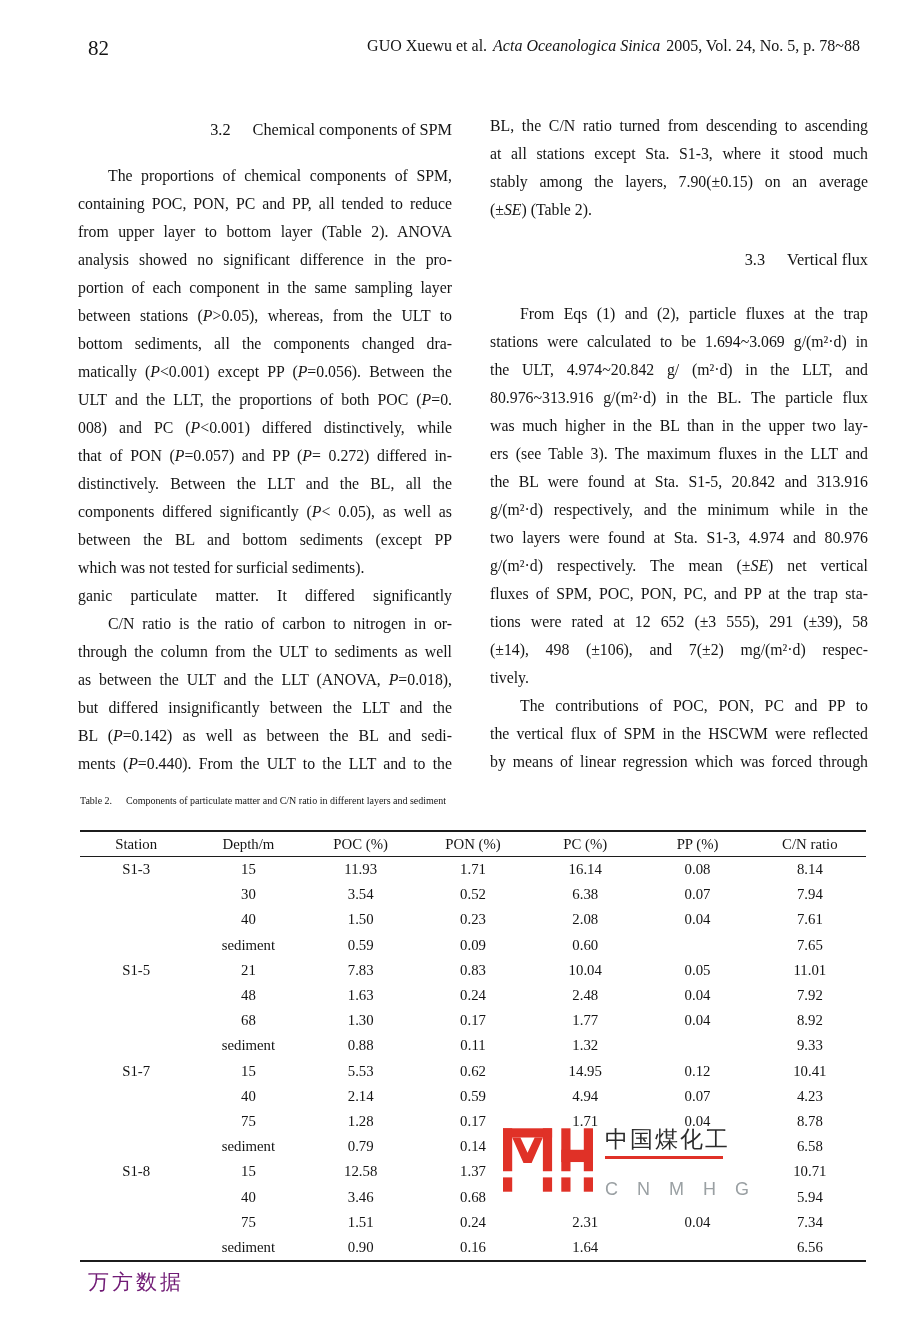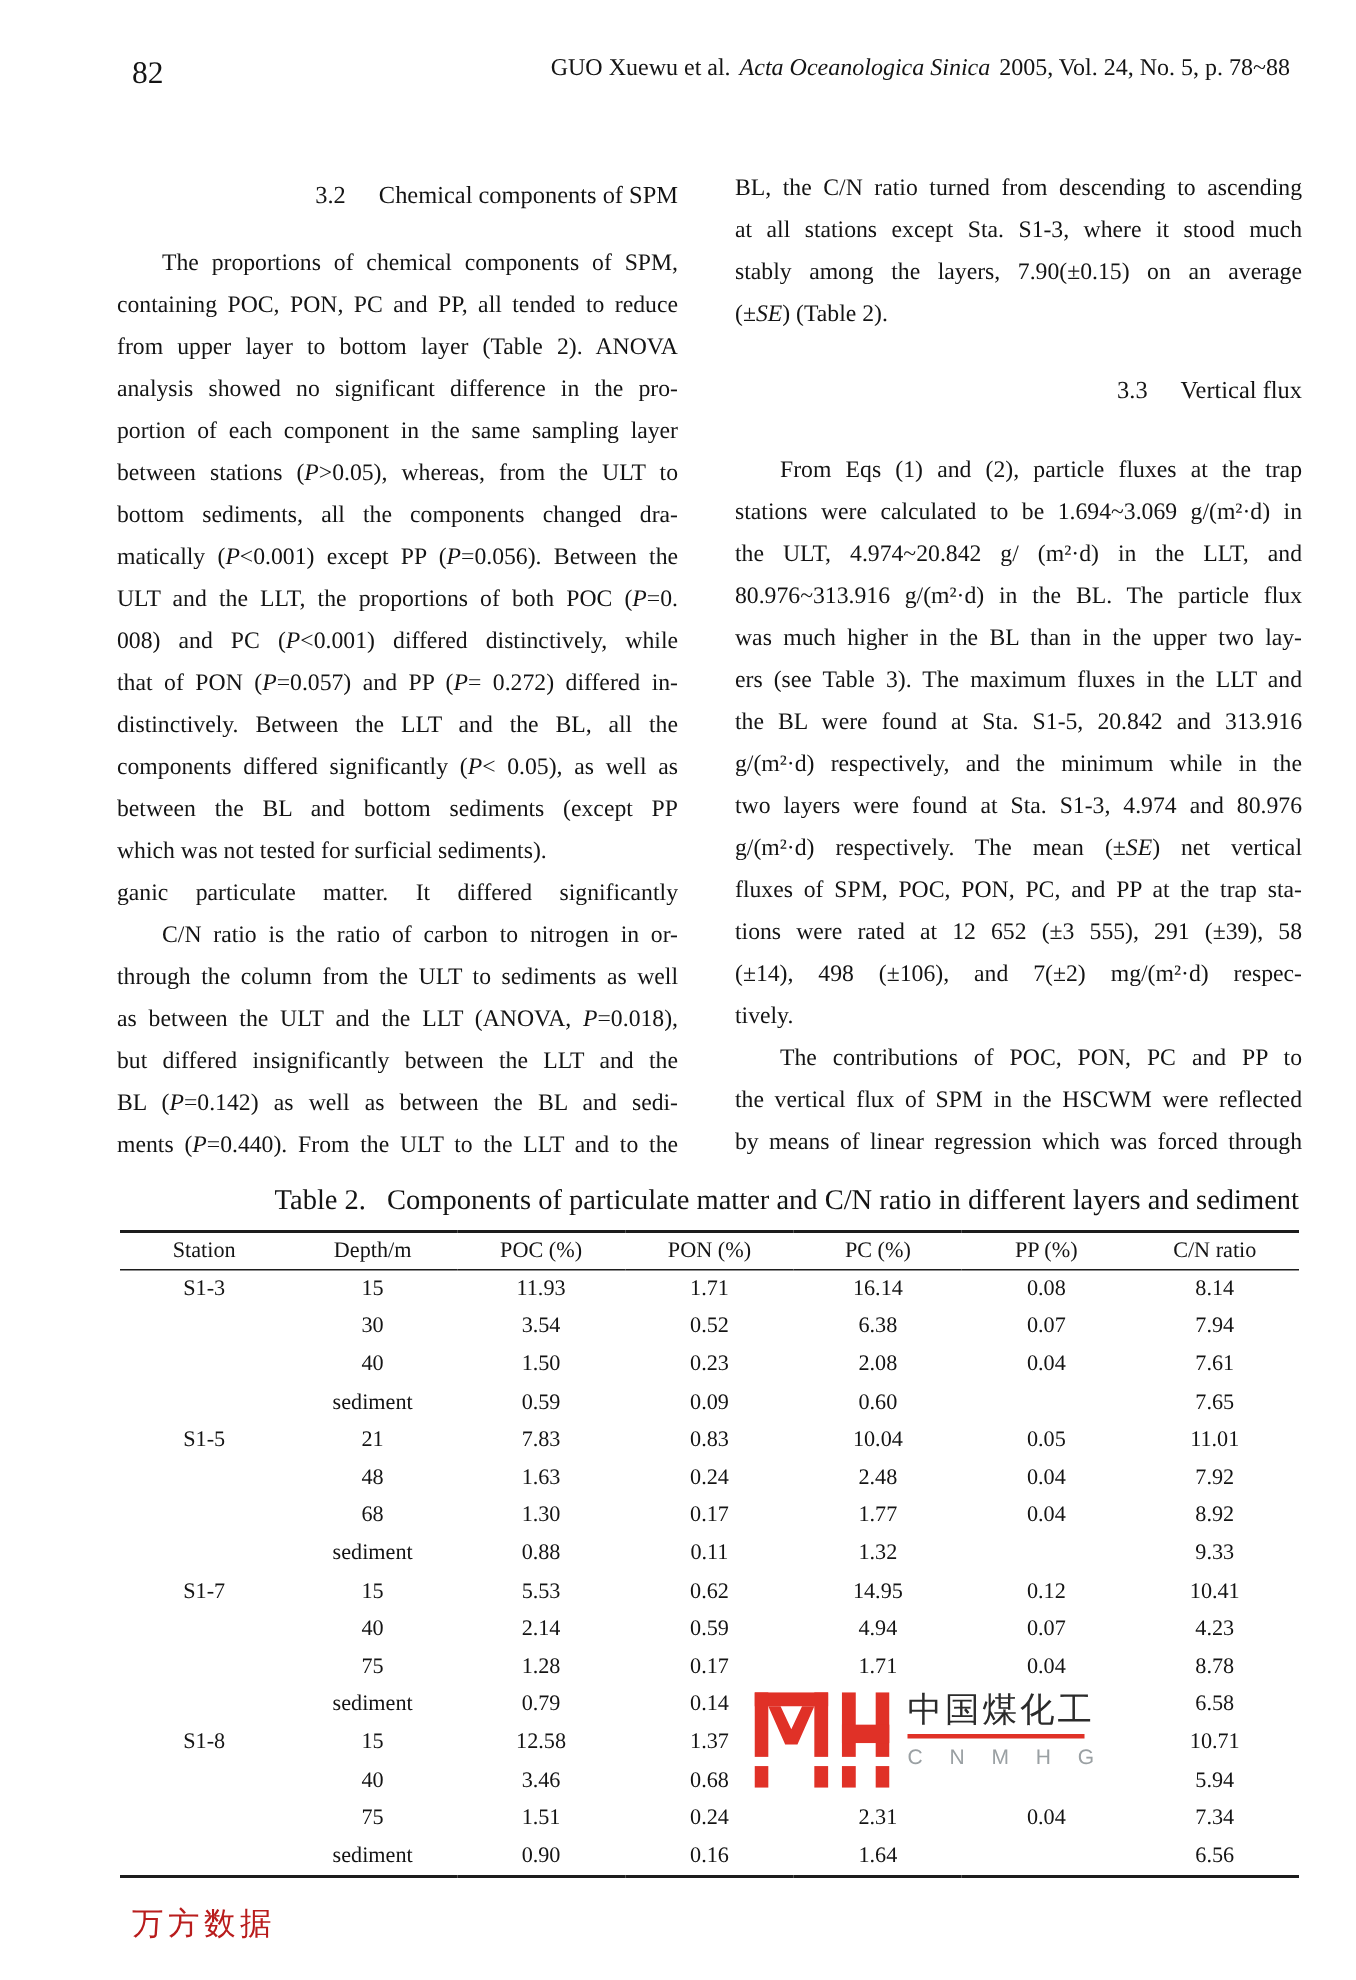--- a/index.html
+++ b/index.html
@@ -25,38 +25,38 @@
   .ln.ind{text-indent:30px;}
   i{font-style:italic;}
   .shead{height:28px;line-height:28px;font-size:16.3px;text-align:right;}
   .snum{display:inline-block;margin-right:22px;}
   .p1gap{margin-top:18px;}
   .colR .shead{margin-top:22px;}
   .pmt{margin-top:26px;}
 
   
   .tblwrap{position:absolute;left:80px;top:790px;width:786px;}
-  .cap{text-align:right;font-size:19px;line-height:22px;margin-bottom:8px;}
+  .cap{text-align:left;font-size:10px;line-height:22px;margin-bottom:18px;}
   .capl{margin-right:14px;}
   table{width:100%;border-collapse:collapse;table-layout:fixed;
         border-top:2.5px solid #1c1c1c;border-bottom:2.5px solid #1c1c1c;font-size:14.8px;}
   thead th{font-weight:normal;height:24px;border-bottom:1.5px solid #1c1c1c;text-align:center;padding:0;}
   tbody td{height:25.2px;text-align:center;padding:0;line-height:25.2px;}
 
   
   .wm{position:absolute;left:503px;top:1128px;display:flex;align-items:flex-start;}
   .wmlogo{display:block;}
   .wmtxt{margin-left:12px;font-family:"Liberation Sans", sans-serif;}
   .wmcn{font-size:23px;color:#2b2b2b;letter-spacing:2px;line-height:26px;white-space:nowrap;font-family:Liberation Mono, monospace;}
   .wmrule{height:2.5px;background:#e03127;width:118px;margin-top:2px;}
-  .wmen{font-size:14px;color:#9aa0a3;letter-spacing:7px;margin-top:4px;white-space:nowrap;text-align:right;}
+  .wmen{font-size:18px;color:#9aa0a3;letter-spacing:7px;margin-top:20px;white-space:nowrap;text-align:right;}
 
   
   .foot{position:absolute;left:88px;top:1268px;font-family:Liberation Sans, sans-serif;
-        font-size:21px;color:#b91c1c;letter-spacing:3px;text-align:right;}
+        font-size:21px;color:#701a75;letter-spacing:3px;text-align:right;}
 </style>
 </head>
 <body>
 
 <div class="page">
 
   <div class="hdr">
     <span class="pgnum">82</span>
     <span class="cite"><span>GUO Xuewu et al.</span><i class="jn">Acta Oceanologica Sinica</i><span>2005, Vol. 24, No. 5, p. 78~88</span></span>
   </div>

